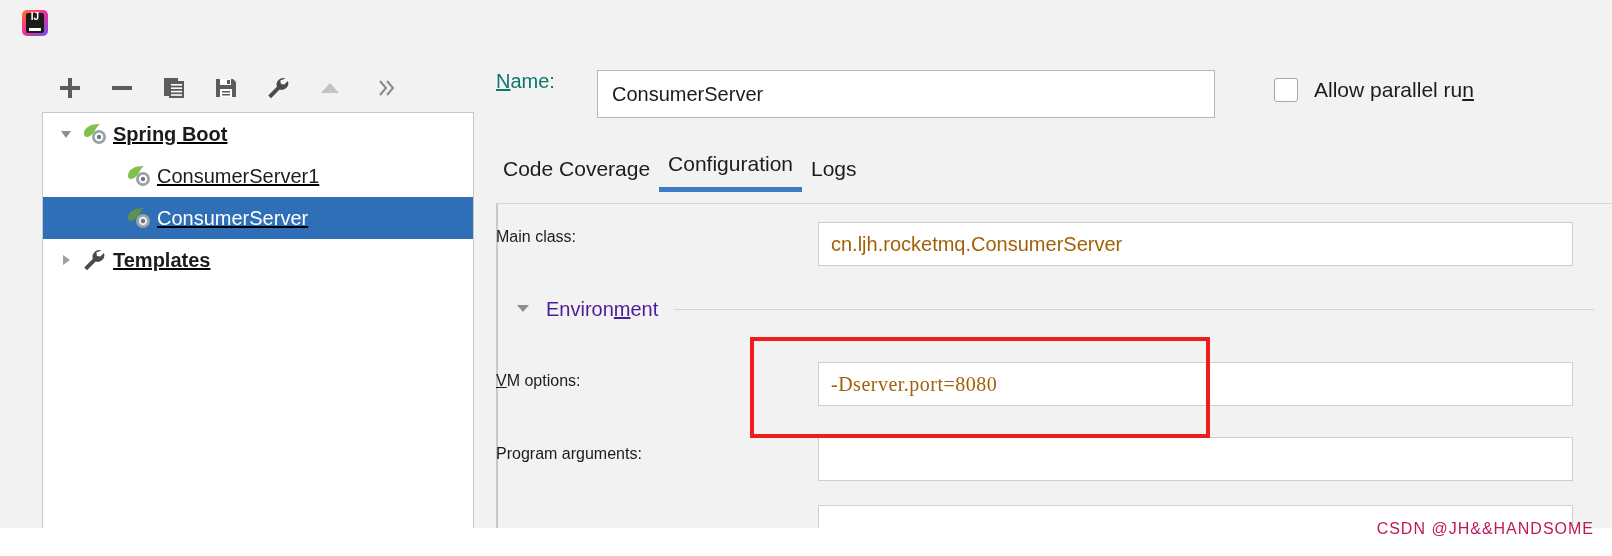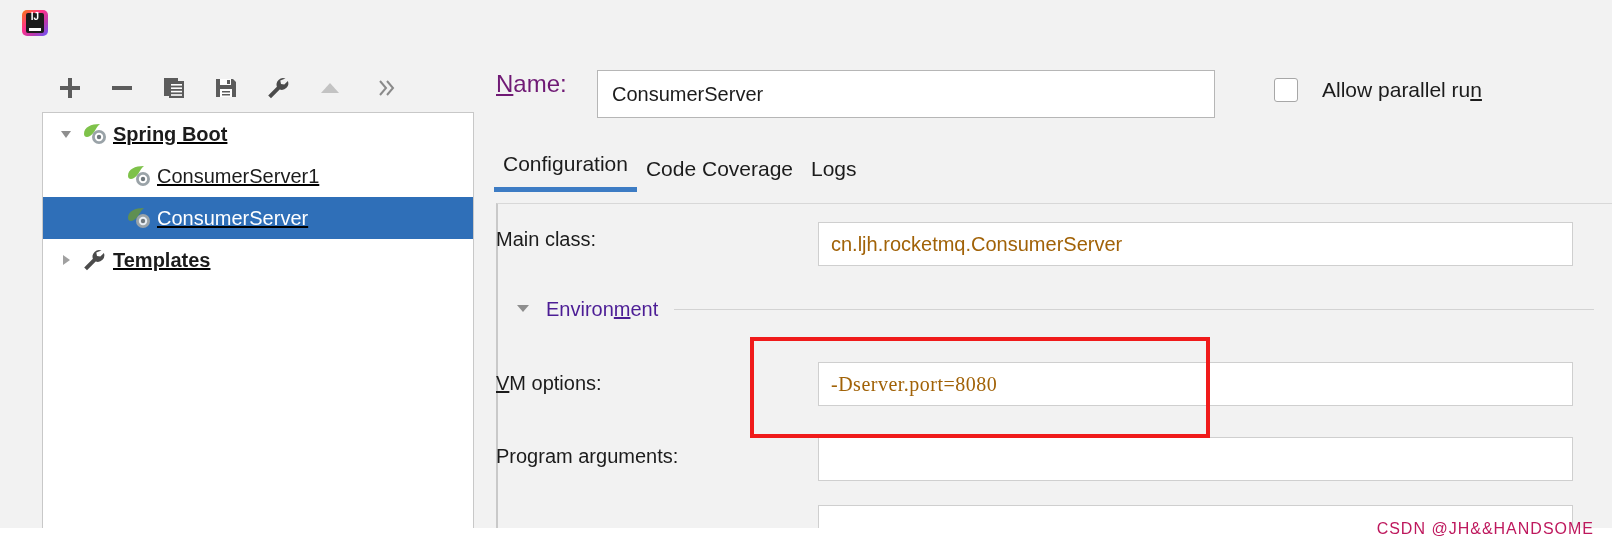--- a/index.html
+++ b/index.html
@@ -144,22 +144,22 @@
   .tree-row.selected .tree-label { color: #ffffff; }
 
   
   .name-row {
     position: absolute;
     left: 496px; top: 70px;
     display: flex;
     align-items: center;
   }
   .field-label {
-    font-size: 24px;
-    color: #701a75;
+    font-size: 20px;
+    color: #0f766e;
     font-family: "Liberation Sans", sans-serif;
     white-space: nowrap;
   }
   .mn { text-decoration: underline; }
   .name-input {
     position: absolute;
     left: 597px; top: 70px;
     width: 618px;
     height: 48px;
     background: #ffffff;
@@ -181,21 +181,21 @@
   }
   .checkbox {
     width: 24px; height: 24px;
     border: 1px solid #a7a7a7;
     border-radius: 3px;
     background: #ffffff;
     box-sizing: border-box;
     flex: none;
   }
   .parallel-label {
-    margin-left: 24px;
+    margin-left: 16px;
     font-size: 21px;
     color: #1c1c1c;
     white-space: nowrap;
     font-family: "Liberation Sans", sans-serif;
   }
 
   
   .tabs {
     position: absolute;
     left: 494px; top: 152px;
@@ -218,21 +218,21 @@
     width: 1116px;
     height: 325px;
     border-left: 2px solid #c9c9c9;
     border-top: 1px solid #d8d8d8;
     background: #f2f2f2;
     box-sizing: border-box;
   }
 
   .row-label {
     position: absolute;
-    font-size: 20px;
+    font-size: 16px;
     color: #1c1c1c;
     font-family: "Liberation Sans", sans-serif;
     white-space: nowrap;
   }
   .text-field {
     position: absolute;
     background: #ffffff;
     border: 1px solid #cfcfcf;
     box-sizing: border-box;
     display: flex;
@@ -420,22 +420,22 @@
     <span class="field-label"><span class="mn">N</span><span>ame:</span></span>
   </div>
   <div class="name-input">ConsumerServer</div>
 
   <div class="parallel-row">
     <span class="checkbox"></span>
     <span class="parallel-label"><span>Allow parallel ru</span><span class="mn">n</span></span>
   </div>
 
   <div class="tabs">
+    <div class="tab">Code Coverage</div>
     <div class="tab active">Configuration</div>
-    <div class="tab">Code Coverage</div>
     <div class="tab">Logs</div>
   </div>
 
   <div class="content-pane"></div>
 
   <div class="row-label" style="left:496px; top:228px;">Main class:</div>
   <div class="text-field" style="left:818px; top:222px; width:755px; height:44px;">cn.ljh.rocketmq.ConsumerServer</div>
 
   <div class="env-header">
     <span>

